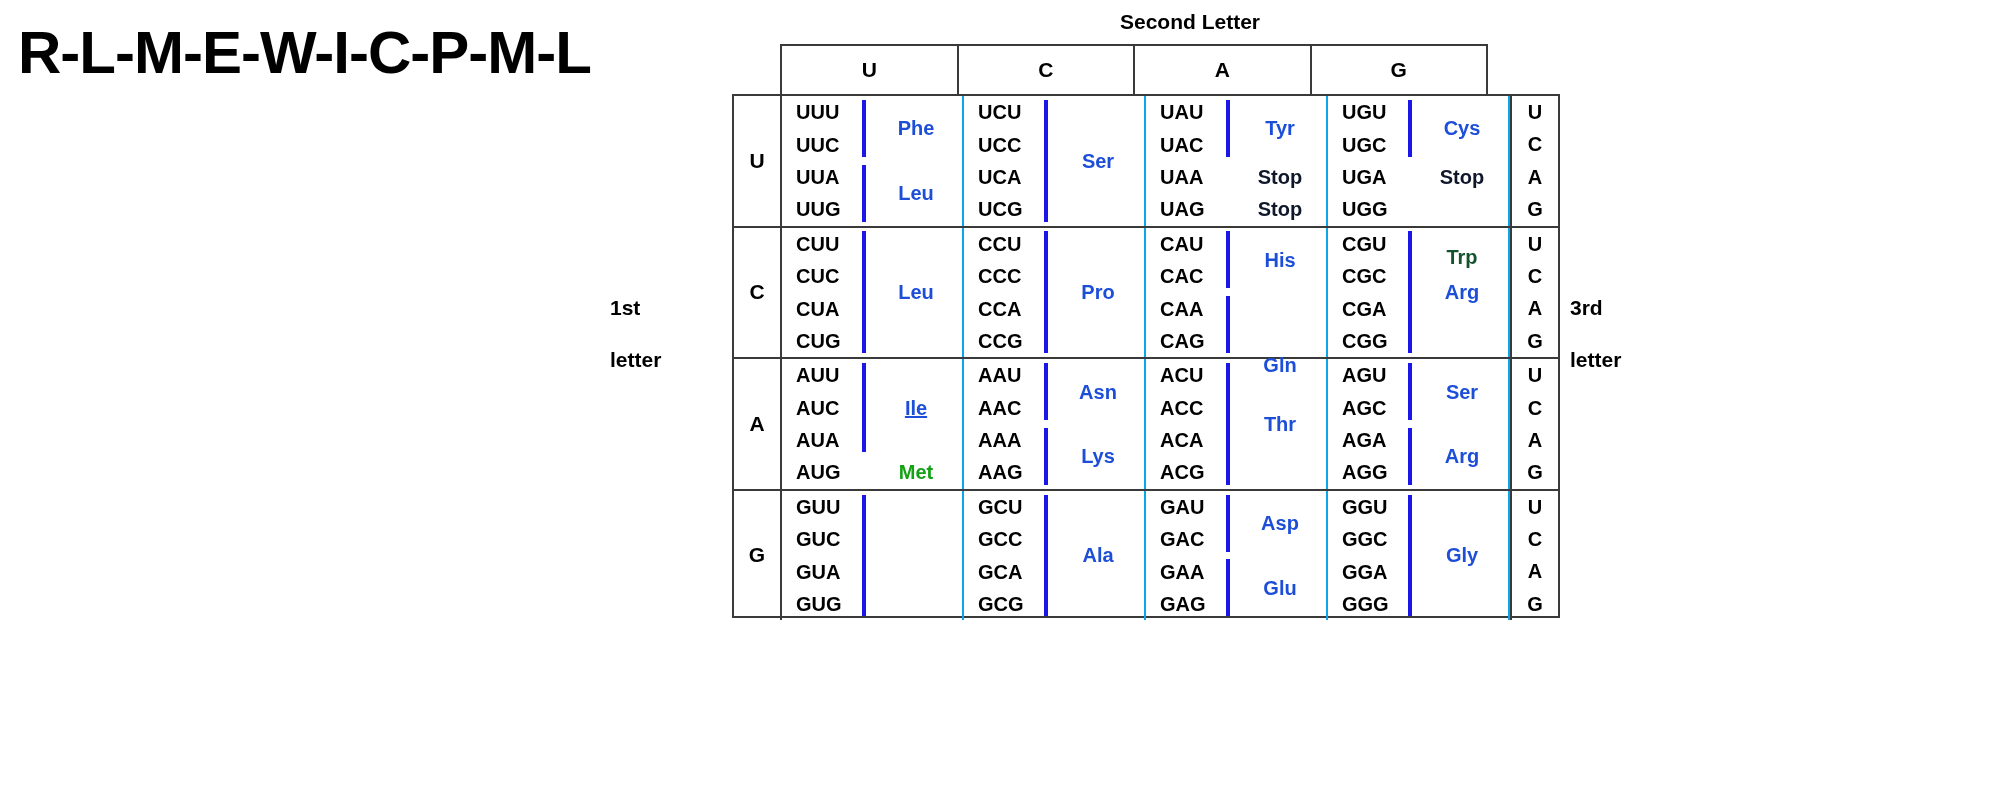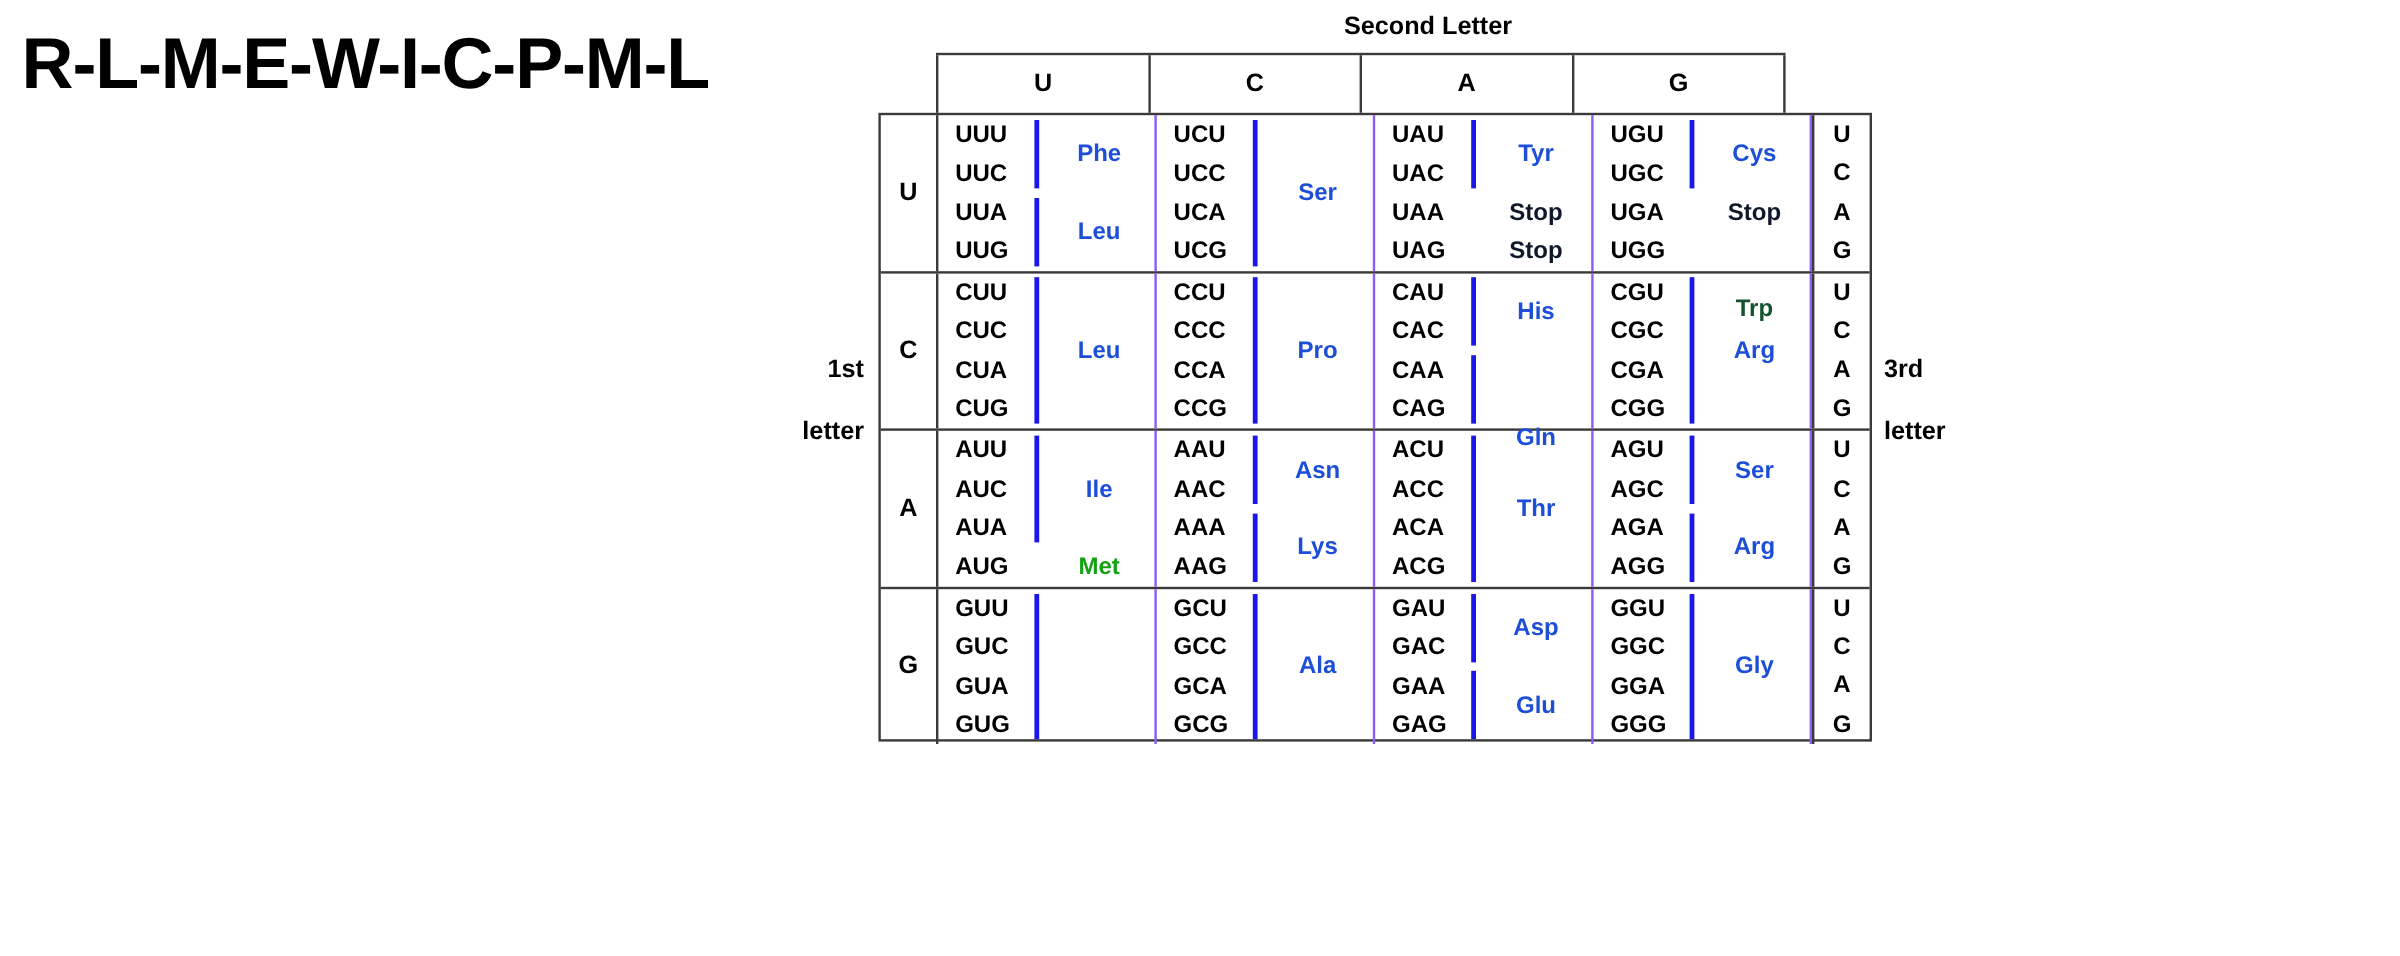--- a/index.html
+++ b/index.html
@@ -90,21 +90,21 @@
     border-left:2px solid #3a3a3a;
     box-sizing:border-box;
   }
   .third-letter span{
     font-size:20px;font-weight:bold;color:#000;
     line-height:1.62;
   }
 
   .codon-cell{
     flex:1 1 0;
-    border-right:2px solid #8b5cf6;
+    border-right:2px solid #0ea5e9;
     box-sizing:border-box;
     position:relative;
     padding-left:14px;
   }
   .codon-cell:last-of-type{}
 
   .codon-line{
     height:25%;
     display:flex;
     align-items:center;
@@ -148,21 +148,21 @@
   .aa.blue{color:#1d4ed8;}
   .aa.red{color:#0f172a;}
   .aa.green{color:#14a114;}
   .aa.black{color:#14532d;font-weight:bold;margin-top:48px;}
 
   
   #left-label{
     position:absolute;
     left:-50px; top:290px;
     width:110px;
-    text-align:right;
+    text-align:left;
     font-size:21px;font-weight:bold;color:#000;
   }
   #left-label span{display:block;}
   #left-label span.sp{margin-bottom:28px;}
   #right-label{
     position:absolute;
     left:910px; top:290px;
     width:120px;
     text-align:left;
     font-size:21px;font-weight:bold;color:#000;
@@ -395,21 +395,21 @@
           <div class="codon-line">
             <span class="codon-text">AUA</span>
           </div>
           <div class="codon-line">
             <span class="codon-text">AUG</span>
           </div>
           <div class="bracket-col" style="top: 0px; bottom: 0px;">
             <div class="bracket" style="top: 3%; height: 69%;"></div>
           </div>
           <div class="aa-col">
-            <div class="aa blue" style="top: calc(37.5% - 10px);">Ile</div>
+            <div class="aa blue" style="top: calc(37.5% - 10px); text-decoration: underline;">Ile</div>
             <div class="aa green" style="top: calc(87.5% - 10px);">Met</div>
           </div>
         </div>
         <div class="codon-cell">
           <div class="codon-line">
             <span class="codon-text">AAU</span>
           </div>
           <div class="codon-line">
             <span class="codon-text">AAC</span>
           </div>

